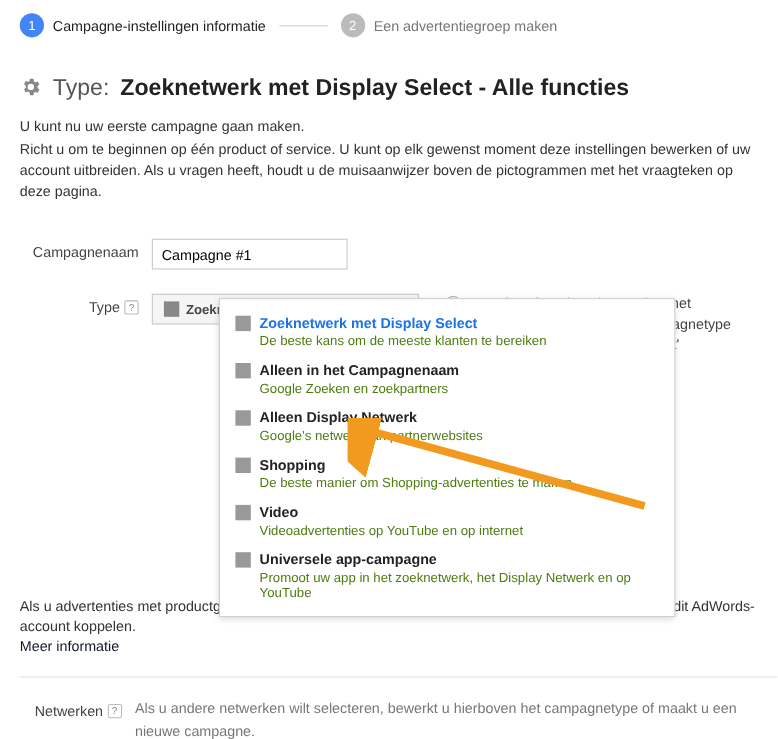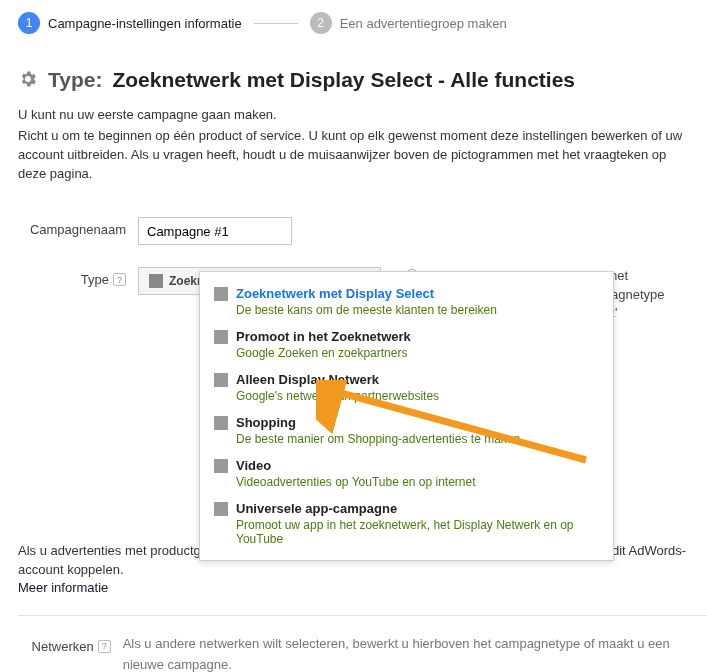--- a/index.html
+++ b/index.html
@@ -6,29 +6,29 @@
   body{font-family:Arial,Helvetica,sans-serif;font-size:13px;color:#222;width:707px;height:672px;overflow:hidden;background:#fff;position:relative}
   .steps{display:flex;align-items:center;gap:12px;padding:12px 18px}
   .step{display:flex;align-items:center;gap:8px;color:#777}
   .step.active{color:#222}
   .step-circle{width:22px;height:22px;border-radius:50%;display:flex;align-items:center;justify-content:center;font-size:12px;color:#fff;background:#bbb}
   .step.active .step-circle{background:#4285f4}
   .step-line{width:44px;height:1px;background:#ccc}
   .section{padding:0 18px}
   .type-heading{display:flex;align-items:center;gap:10px;margin-top:22px}
   .type-heading h1{font-size:21px;font-weight:bold}
-  .type-label{font-size:21px;color:#555;font-weight:bold}
+  .type-label{font-size:21px;color:#555;font-weight:normal}
   .gear-icon svg{width:20px;height:20px;fill:#888}
   .intro{margin-top:14px;font-size:13px;line-height:1.45;color:#333}
   .intro .bold{font-weight:normal;display:block;margin-bottom:2px}
   .form{margin-top:34px}
   .row{display:flex;align-items:flex-start;margin-bottom:22px}
   .row-label{width:120px;text-align:right;padding-right:12px;padding-top:5px;font-size:13px;color:#444;display:flex;justify-content:flex-end;align-items:center;gap:4px}
   .help{display:inline-flex;width:13px;height:13px;border:1px solid #bbb;border-radius:2px;align-items:center;justify-content:center;font-size:9px;color:#888;cursor:pointer}
-  .text-input{border:1px solid #c8c8c8;padding:5px 8px;font-size:13px;width:154px;height:28px}
+  .text-input{border:1px solid #c8c8c8;padding:5px 8px;font-size:13px;width:178px;height:28px}
   .type-dropdown-btn{display:flex;align-items:center;gap:6px;background:#f5f5f5;border:1px solid #c8c8c8;padding:5px 10px;font-size:12px;font-weight:bold;color:#444;cursor:pointer;height:28px}
   .type-dropdown-btn .caret{width:0;height:0;border-left:4px solid transparent;border-right:4px solid transparent;border-top:4px solid #666;margin-left:4px}
   .icon-box{width:14px;height:14px;background:#888;display:inline-block;position:relative}
   .right-col{margin-left:24px;max-width:280px;font-size:13px;color:#444;line-height:1.4}
   .radio-row{display:flex;align-items:flex-start;gap:8px}
   .radio{width:14px;height:14px;border:1.5px solid #aaa;border-radius:50%;margin-top:2px;flex-shrink:0}
   .link{color:#1a73e8;text-decoration:none}
 
   .dropdown-menu{position:absolute;left:199px;top:271px;width:415px;background:#fff;border:1px solid #d0d0d0;box-shadow:0 2px 6px rgba(0,0,0,0.15);z-index:10;padding:8px 0}
   .dd-item{padding:6px 14px;cursor:pointer}
@@ -112,21 +112,21 @@
   <div class="dd-item">
     <div class="dd-title active">
         <span class="dd-icon"></span>
         <span>Zoeknetwerk met Display Select</span>
       </div>
     <div class="dd-desc">De beste kans om de meeste klanten te bereiken</div>
   </div>
   <div class="dd-item">
     <div class="dd-title">
         <span class="dd-icon"></span>
-        <span>Promoot in het Zoeknetwerk</span>
+        <span>Alleen in het Campagnenaam</span>
       </div>
     <div class="dd-desc">Google Zoeken en zoekpartners</div>
   </div>
   <div class="dd-item">
     <div class="dd-title">
         <span class="dd-icon"></span>
         <span>Alleen Display Netwerk</span>
       </div>
     <div class="dd-desc">Google's netwerk van partnerwebsites</div>
   </div>

